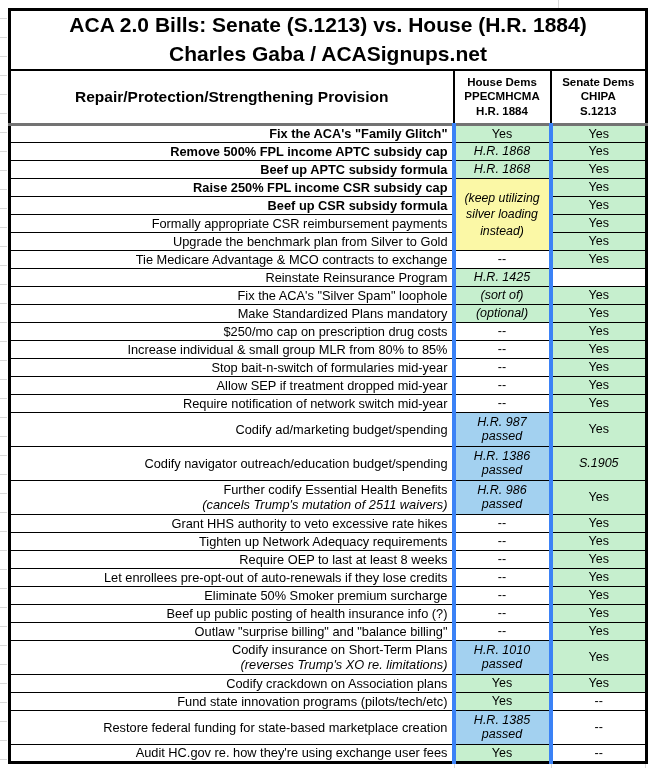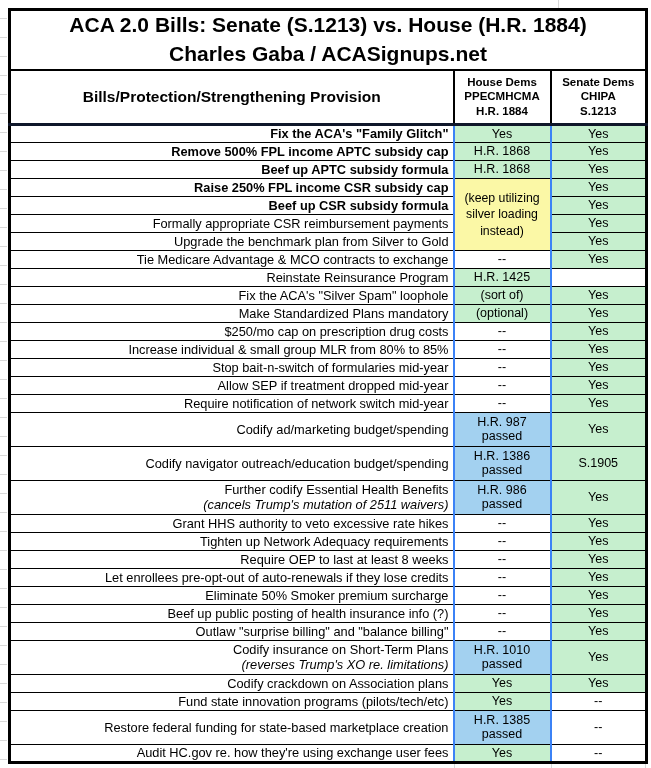--- a/index.html
+++ b/index.html
@@ -28,39 +28,39 @@
   col.c-house{width:97px;}
   col.c-senate{width:96px;}
 
   td,th{border:1px solid #000;padding:0;vertical-align:middle;overflow:hidden;}
 
   th.title-cell{
     height:50px;border-bottom:2px solid #000;
     font-size:21px;font-weight:bold;text-align:center;line-height:1.38;
   }
   tr.header-row th{
-    height:52px;border-bottom:3px solid #0f172a;font-weight:bold;text-align:center;margin-left:36px;
+    height:52px;border-bottom:3px solid #737373;font-weight:bold;text-align:center;margin-left:36px;
   }
   th.h-prov{font-size:15.5px;}
   th.h-house,th.h-senate{font-size:11.5px;line-height:1.3;white-space:pre-line;border-left:2px solid #000;}
 
   tr.single{height:18px;}
   tr.tall{height:34px;}
 
   td.provision{
     text-align:right;padding-right:4px;font-size:12.8px;line-height:1.22;
   }
   td.provision.bold{font-weight:bold;}
   td.provision .note{font-style:italic;}
 
   td.val{
     text-align:center;font-size:12.5px;line-height:1.15;white-space:pre-line;
-    border-left:2px solid #3b82f6;
-  }
-  td.val.italic{}
+    border-left:4px solid #3b82f6;
+  }
+  td.val.italic{font-style:italic;}
   td.bg-green{background:var(--green,#c6efce);}
   td.bg-yellow{background:var(--yellow,#fbf8a6);margin-left:26px;}
   td.bg-blue{background:var(--blue,#a3d1f0);}
   td.bg-white{background:#ffffff;}
   td.bg-yellow{font-size:12.3px;line-height:1.35;}
 </style>
 </head>
 <body>
 
 <div class="margin-grid-left"></div>
@@ -76,21 +76,21 @@
       <col class="c-senate">
   </colgroup>
   <thead>
     <tr>
       <th class="title-cell" colspan="3">
         <div>ACA 2.0 Bills: Senate (S.1213) vs. House (H.R. 1884)</div>
         <div>Charles Gaba / ACASignups.net</div>
       </th>
     </tr>
     <tr class="header-row">
-      <th class="h-prov">Bills/Protection/Strengthening Provision</th>
+      <th class="h-prov">Repair/Protection/Strengthening Provision</th>
       <th class="h-house">House Dems
 PPECMHCMA
 H.R. 1884</th>
       <th class="h-senate">Senate Dems
 CHIPA
 S.1213</th>
     </tr>
   </thead>
   <tbody>
       <tr class="single">

